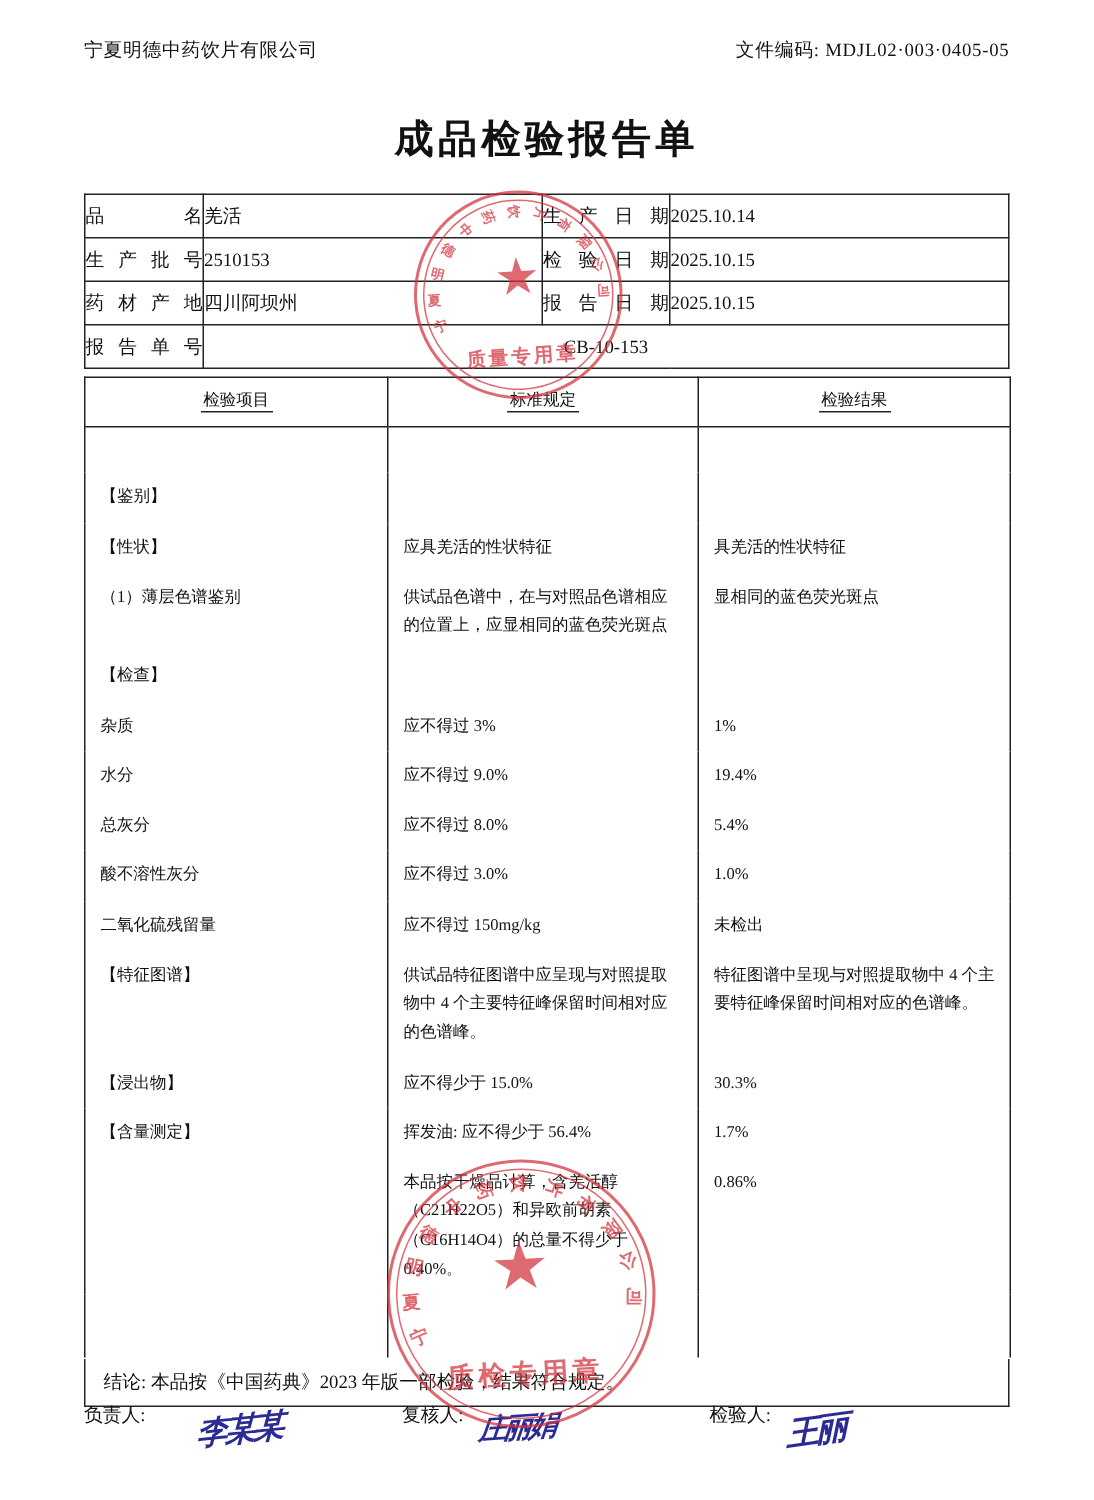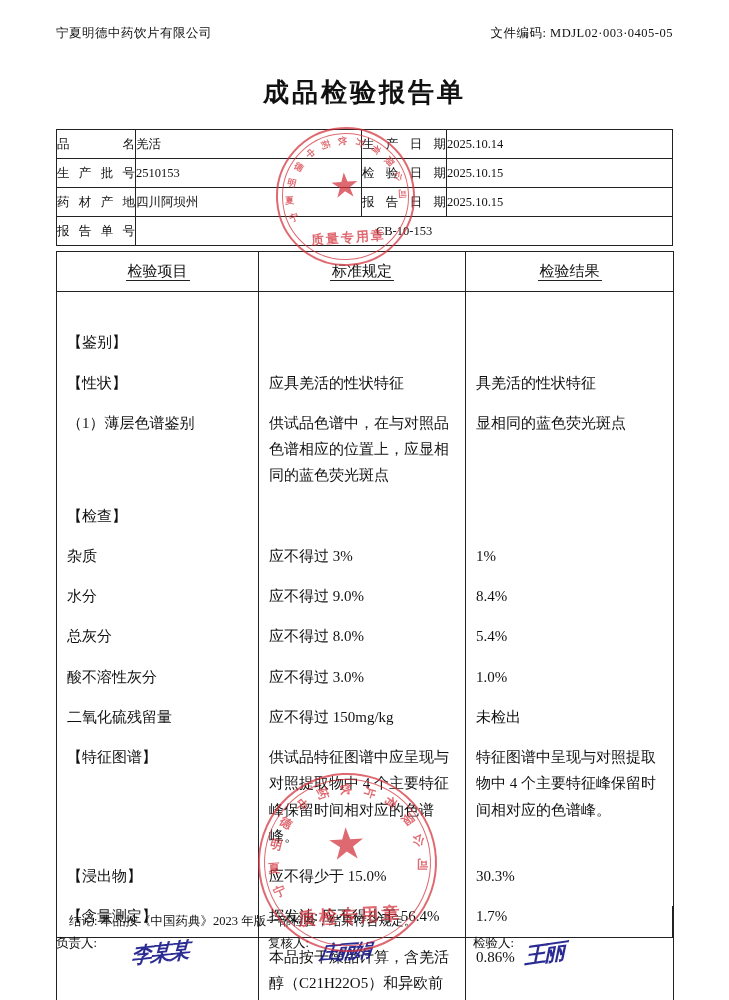--- a/index.html
+++ b/index.html
@@ -91,21 +91,21 @@
     position: absolute;
     left: 56px;
     top: 251px;
     width: 617px;
     border-collapse: collapse;
     table-layout: fixed;
   }
   .itbl td {
     border: 1px solid #222;
     border-top: none;
-    font-size: 15px;
+    font-size: 11px;
     padding: 7px 10px;
     vertical-align: top;
     line-height: 1.75;
   }
   .itbl tr.head td {
     border-top: 1px solid #222;
     text-align: center;
     padding: 6px 10px 7px;
   }
   .itbl tr.head span {
@@ -306,21 +306,21 @@
         <td></td>
       </tr>
       <tr class="noline">
         <td>杂质</td>
         <td>应不得过 3%</td>
         <td>1%</td>
       </tr>
       <tr class="noline">
         <td>水分</td>
         <td>应不得过 9.0%</td>
-        <td>8.4%</td>
+        <td>19.4%</td>
       </tr>
       <tr class="noline">
         <td>总灰分</td>
         <td>应不得过 8.0%</td>
         <td>5.4%</td>
       </tr>
       <tr class="noline">
         <td>酸不溶性灰分</td>
         <td>应不得过 3.0%</td>
         <td>1.0%</td>

